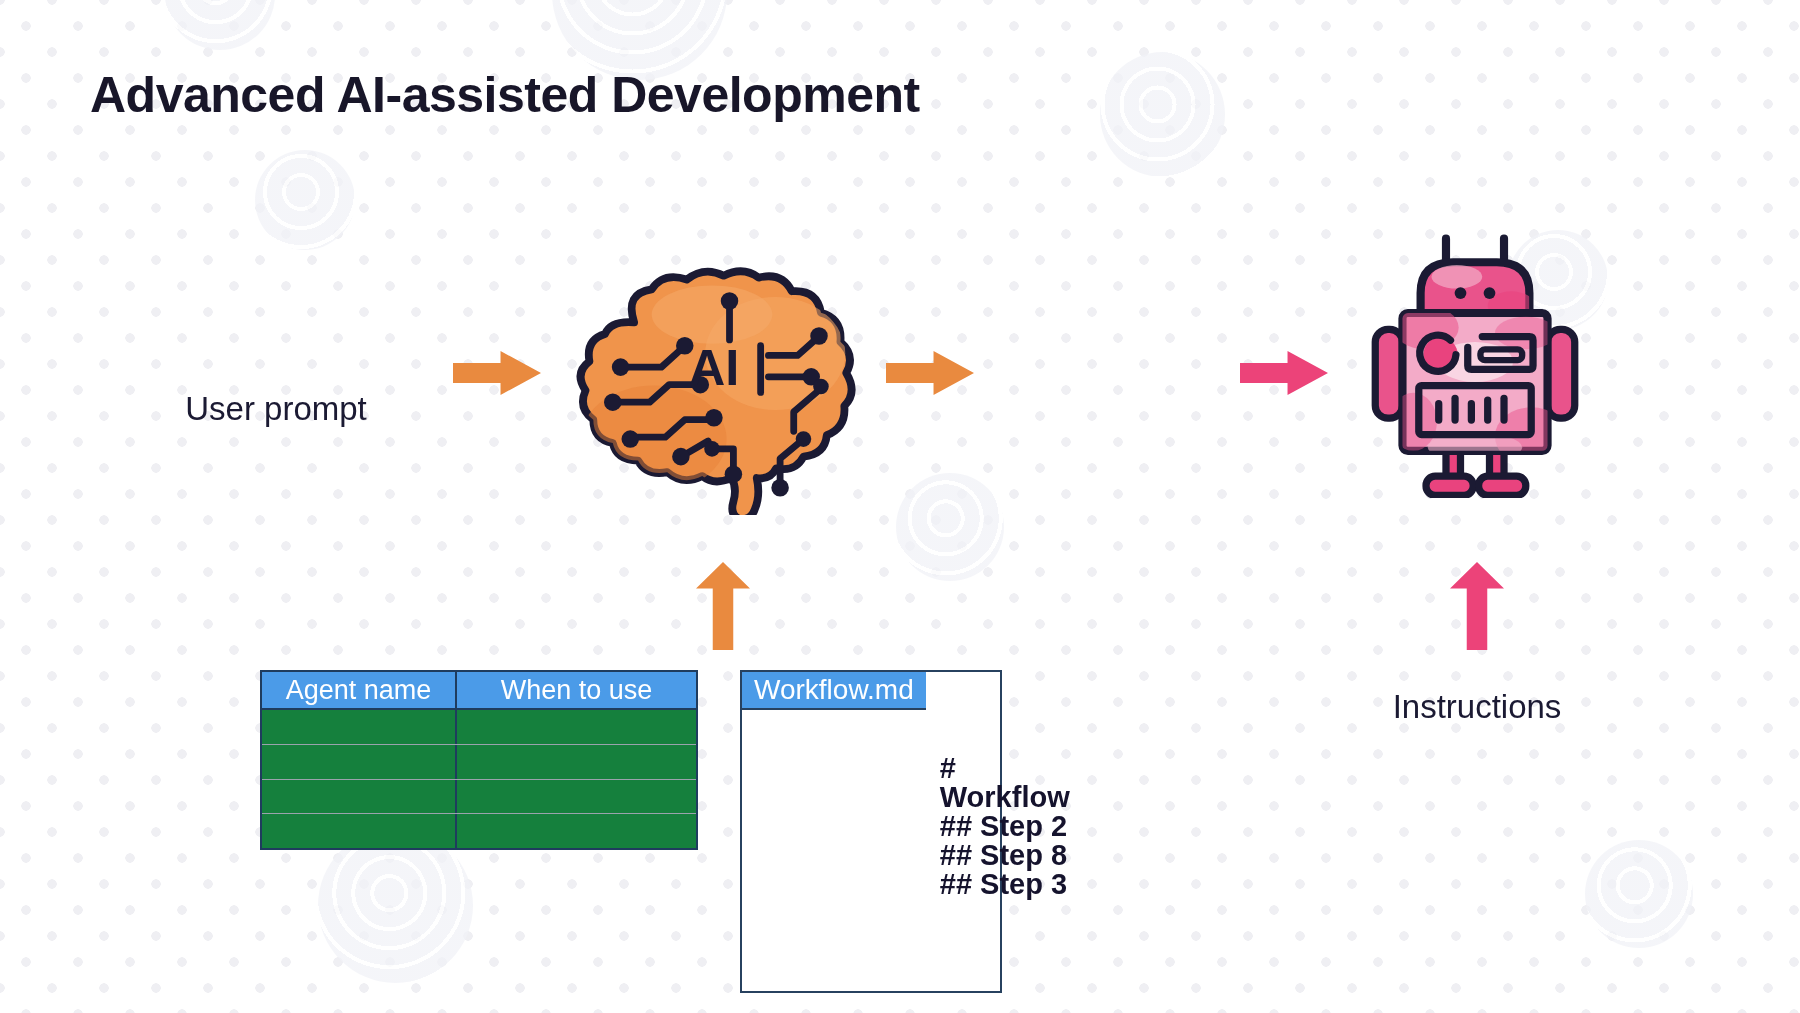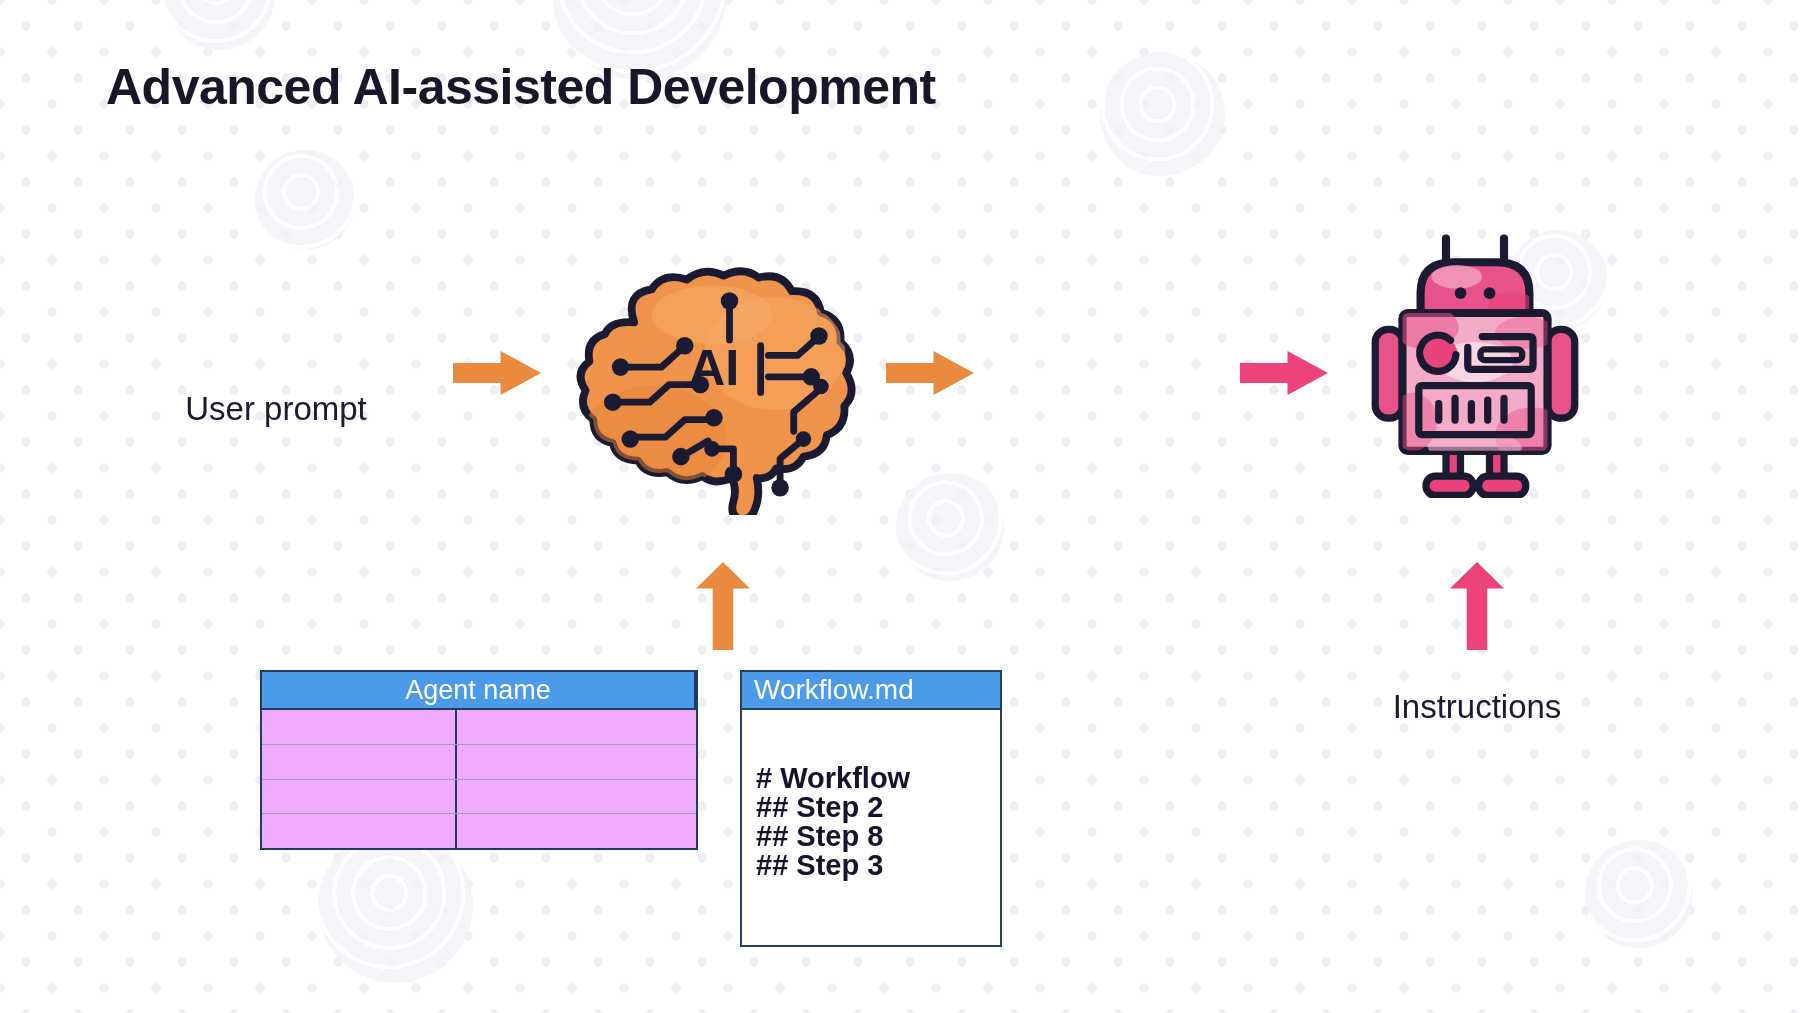--- a/index.html
+++ b/index.html
@@ -23,24 +23,23 @@
   }
   
   .deco {
     position:absolute; border-radius:50%;
     background:repeating-radial-gradient(circle at 46% 42%, #f1f2f7 0 15px, #ffffff 15px 19px);
     opacity:.75;
   }
   .canvas { position:absolute; inset:0; }
 
   .page-title {
-    position:absolute; left:90px; top:58px;
+    position:absolute; left:90px; top:66px;
     font-size:50px; font-weight:800; letter-spacing:-.5px;
     color:#181629;
-    margin-left:16px;
   }
   .flow-label {
     position:absolute; font-size:33px; color:#1b1a33;
     text-align:center; line-height:49px;
   }
   .flow-label span { display:block; }
   #user-prompt   { left:130px; top:348px; width:292px;margin-top:36px; }
   #task-instr    { left:960px; top:315px; width:280px; }
   #instr-skills  { left:1347px; top:682px; width:260px; }
 
@@ -58,39 +57,39 @@
   #arrow-3 { left:1240px; top:351px; }
   #arrow-up-1 { left:696px; top:562px; }
   #arrow-up-2 { left:1450px; top:562px; }
 
   #brain-wrap { position:absolute; left:566px; top:264px; width:292px; }
   #robot-wrap { position:absolute; left:1366px; top:226px; width:218px; }
 
   
   .agents-table {
     position:absolute; left:260px; top:670px; width:438px; height:180px;
-    border:2px solid #1f3c5e; background:#f0abfc;
+    border:2px solid #1f3c5e; background:#15803d;
     display:flex; flex-direction:column;text-align:right;
   }
   .t-head { display:flex; height:38px; background:#4b9be8; color:#ffffff;
     font-size:27px; border-bottom:2px solid #1f3c5e; }
   .t-head .h-cell { display:flex; align-items:center; justify-content:center; }
   .h-cell:first-child { width:195px; border-right:2px solid #1f3c5e; }
   .h-cell:last-child  { flex:1; }
   .t-body { flex:1; display:flex; flex-direction:column; }
   .t-row  { flex:1; display:flex; border-bottom:1px solid #9aa3ad; }
   .t-row:last-child { border-bottom:none; }
   .t-cell:first-child { width:195px; border-right:2px solid #1f3c5e; }
   .t-cell:last-child { flex:1; }
 
   
   .workflow-card {
-    position:absolute; left:740px; top:670px; width:262px; height:277px;
+    position:absolute; left:740px; top:670px; width:262px; height:323px;
     border:2px solid #27415f; background:#ffffff;
-    display:flex; flex-direction:column;
+    display:flex; flex-direction:row;
   }
   .wf-head {
     height:38px; background:#4b9be8; color:#ffffff; font-size:28px;
     display:flex; align-items:center; padding:0 12px;
     border-bottom:2px solid #27415f;
   }
   .wf-body {
     flex:1; display:flex; flex-direction:column; justify-content:center;
     padding:6px 14px 17px 14px;
   }
@@ -227,20 +226,21 @@
       </g>
     </svg>
   </div>
 
   <div class="arrow-up" id="arrow-up-1"></div>
   <div class="arrow-up pink" id="arrow-up-2"></div>
 
   <div class="agents-table">
     <div class="t-head">
       <div class="h-cell">Agent name</div>
+      <div class="h-cell">When to use</div>
     </div>
     <div class="t-body">
         <div class="t-row">
           <div class="t-cell"></div>
           <div class="t-cell"></div>
         </div>
         <div class="t-row">
           <div class="t-cell"></div>
           <div class="t-cell"></div>
         </div>

